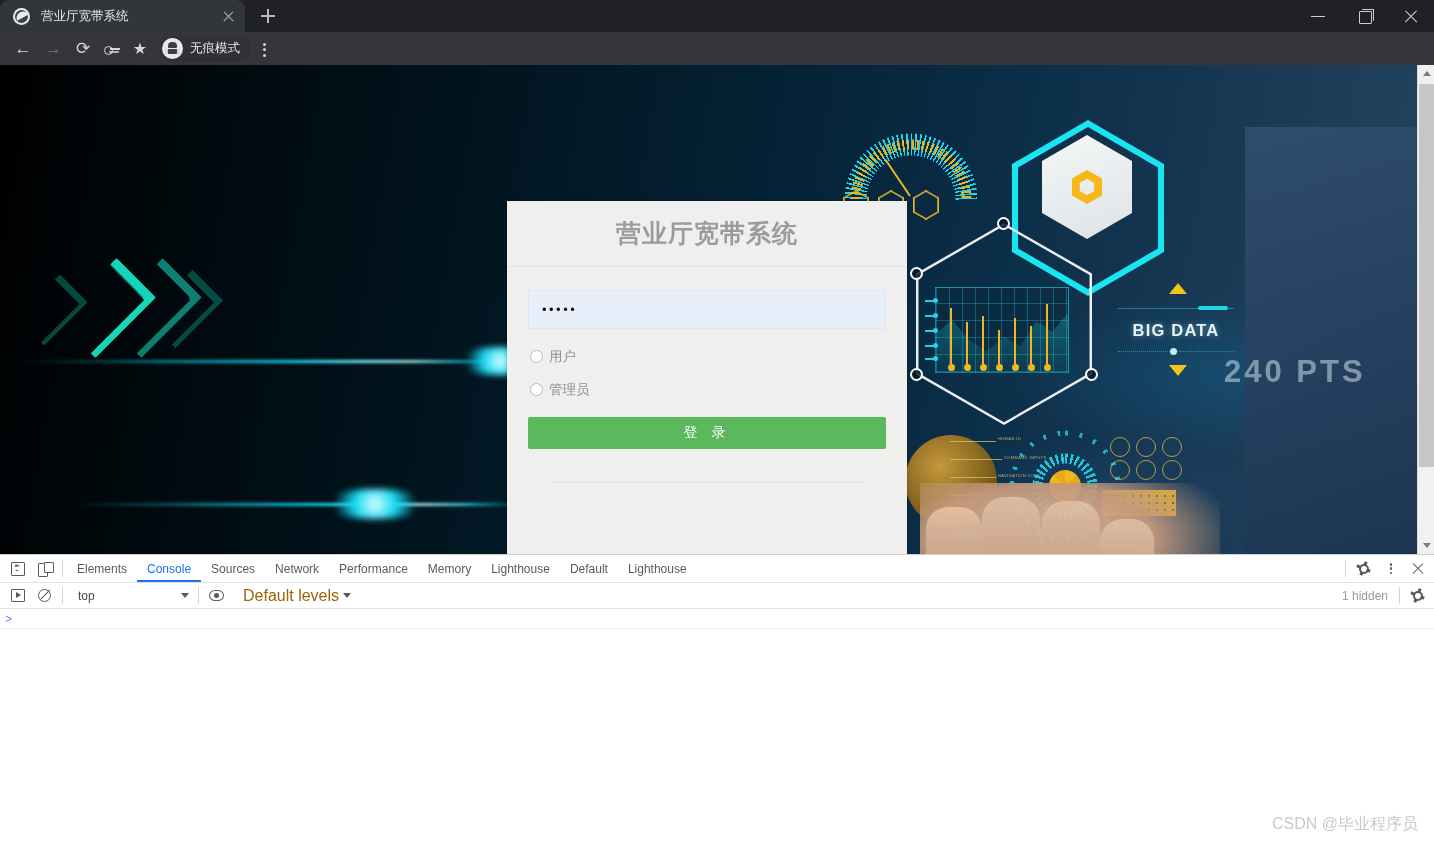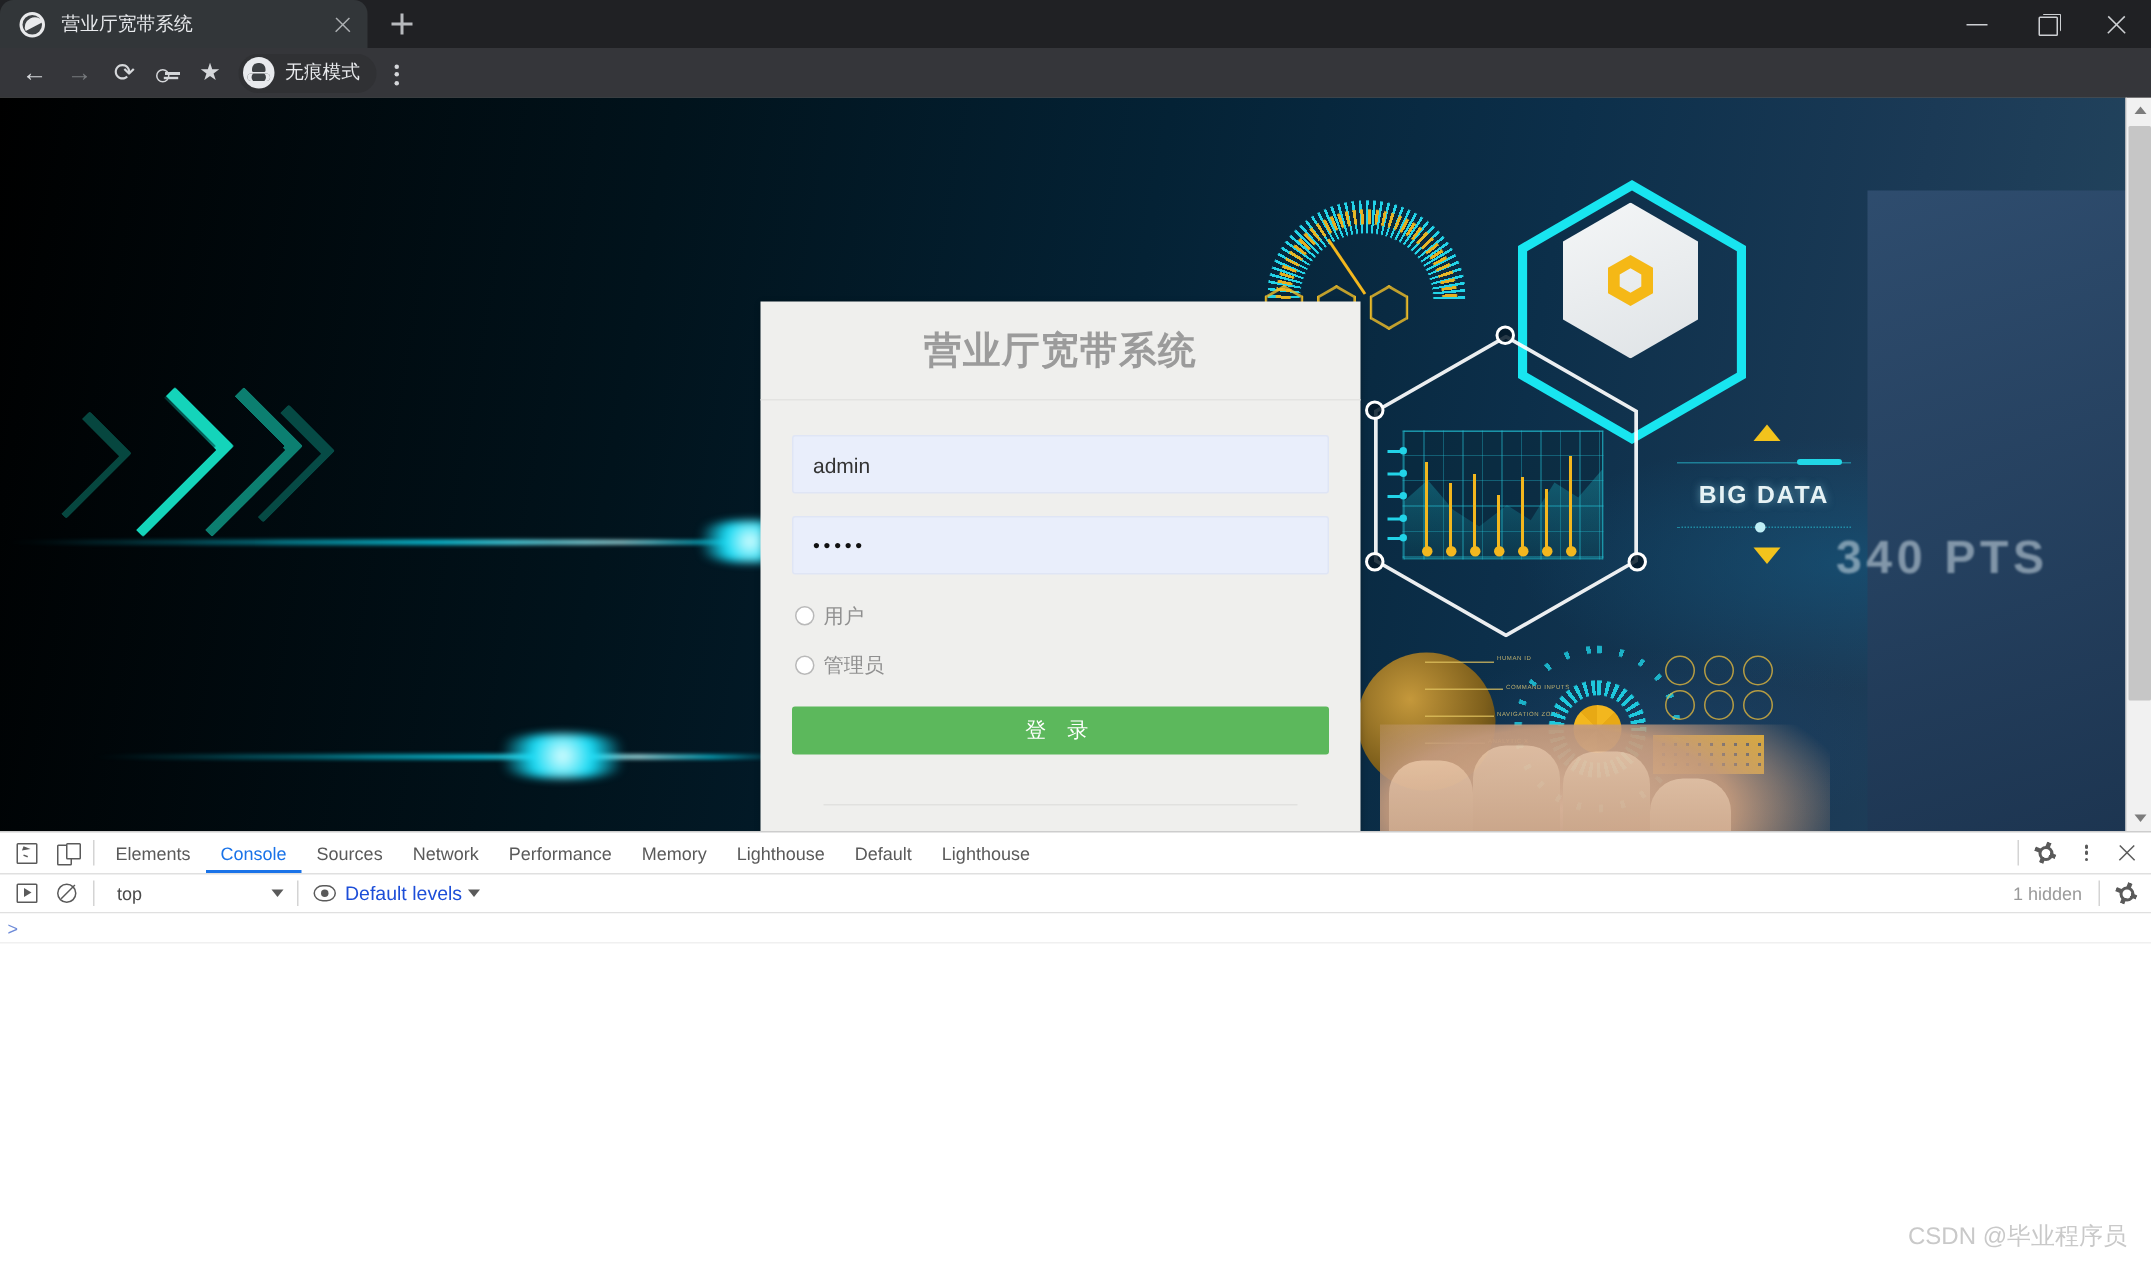--- a/index.html
+++ b/index.html
@@ -475,21 +475,21 @@
     width: 124px; height: 19px; display: flex; align-items: center;
     justify-content: space-between; font-size: 12px; color: #4a4a4a;
     padding: 0 5px 0 8px; margin-left: 3px;
   }
   .filter-input {
     width: 288px; height: 19px; border: 1px solid #d8d8d8; border-radius: 2px;
     font-size: 12px; color: #9a9a9a; display: flex; align-items: center;
     padding: 0 7px; margin-left: 6px; background: #fff;
   }
   .levels {
-    font-size: 13px; color: #1d4ed8; 
+    font-size: 16px; color: #a16207; margin-left: 13px;
     display: flex; align-items: center; gap: 4px;
   }
   .hidden-count {
     font-size: 12px; color: #9a9a9a; margin-right: 7px;
   }
   .console-area {
     position: relative; height: 242px; background: #fff; overflow: hidden;
   }
   .prompt-row {
     height: 20px; display: flex; align-items: center; padding-left: 5px;
@@ -709,21 +709,21 @@
           <div class="mc-dot" style="top:68px;"></div>
       </div>
 
       <div class="tri up" style="left:1169px; top:218px;"></div>
       <div class="bigdata-box">
         <div class="bd-accent"></div>
         <div class="bd-text">BIG DATA</div>
         <div class="bd-knob"></div>
       </div>
       <div class="tri down" style="left:1169px; top:300px;"></div>
-      <div class="pts-text">340 PTS</div>
+      <div class="pts-text">240 PTS</div>
 
       <div class="globe"></div>
       <div class="hud-lines">
         <div class="hl" style="left:0; top:8px; width:46px;"></div>
         <div class="hl" style="left:0; top:26px; width:52px;"></div>
         <div class="hl" style="left:0; top:44px; width:46px;"></div>
         <div class="hl" style="left:0; top:62px; width:40px;"></div>
         <div class="hlabel" style="left:48px; top:3px;">HUMAN ID</div>
         <div class="hlabel" style="left:54px; top:22px;">COMMAND INPUTS</div>
         <div class="hlabel" style="left:48px; top:40px;">NAVIGATION ZONE</div>
@@ -753,21 +753,20 @@
         <div class="finger" style="left:122px; top:18px; width:58px; height:104px;"></div>
         <div class="finger" style="left:180px; top:36px; width:54px; height:90px;"></div>
       </div>
     </div>
 
     <div class="login-card">
       <div class="card-head">
         <div class="card-title">营业厅宽带系统</div>
       </div>
       <div class="card-body">
-        <div class="field" placeholder="请输入用户名">admin</div>
         <div class="field pw" placeholder="请输入密码">•••••</div>
 
         <div class="radio-row second">
           <div class="radio"></div>
           <div class="radio-label">用户</div>
         </div>
         <div class="radio-row">
           <div class="radio"></div>
           <div class="radio-label">管理员</div>
         </div>

